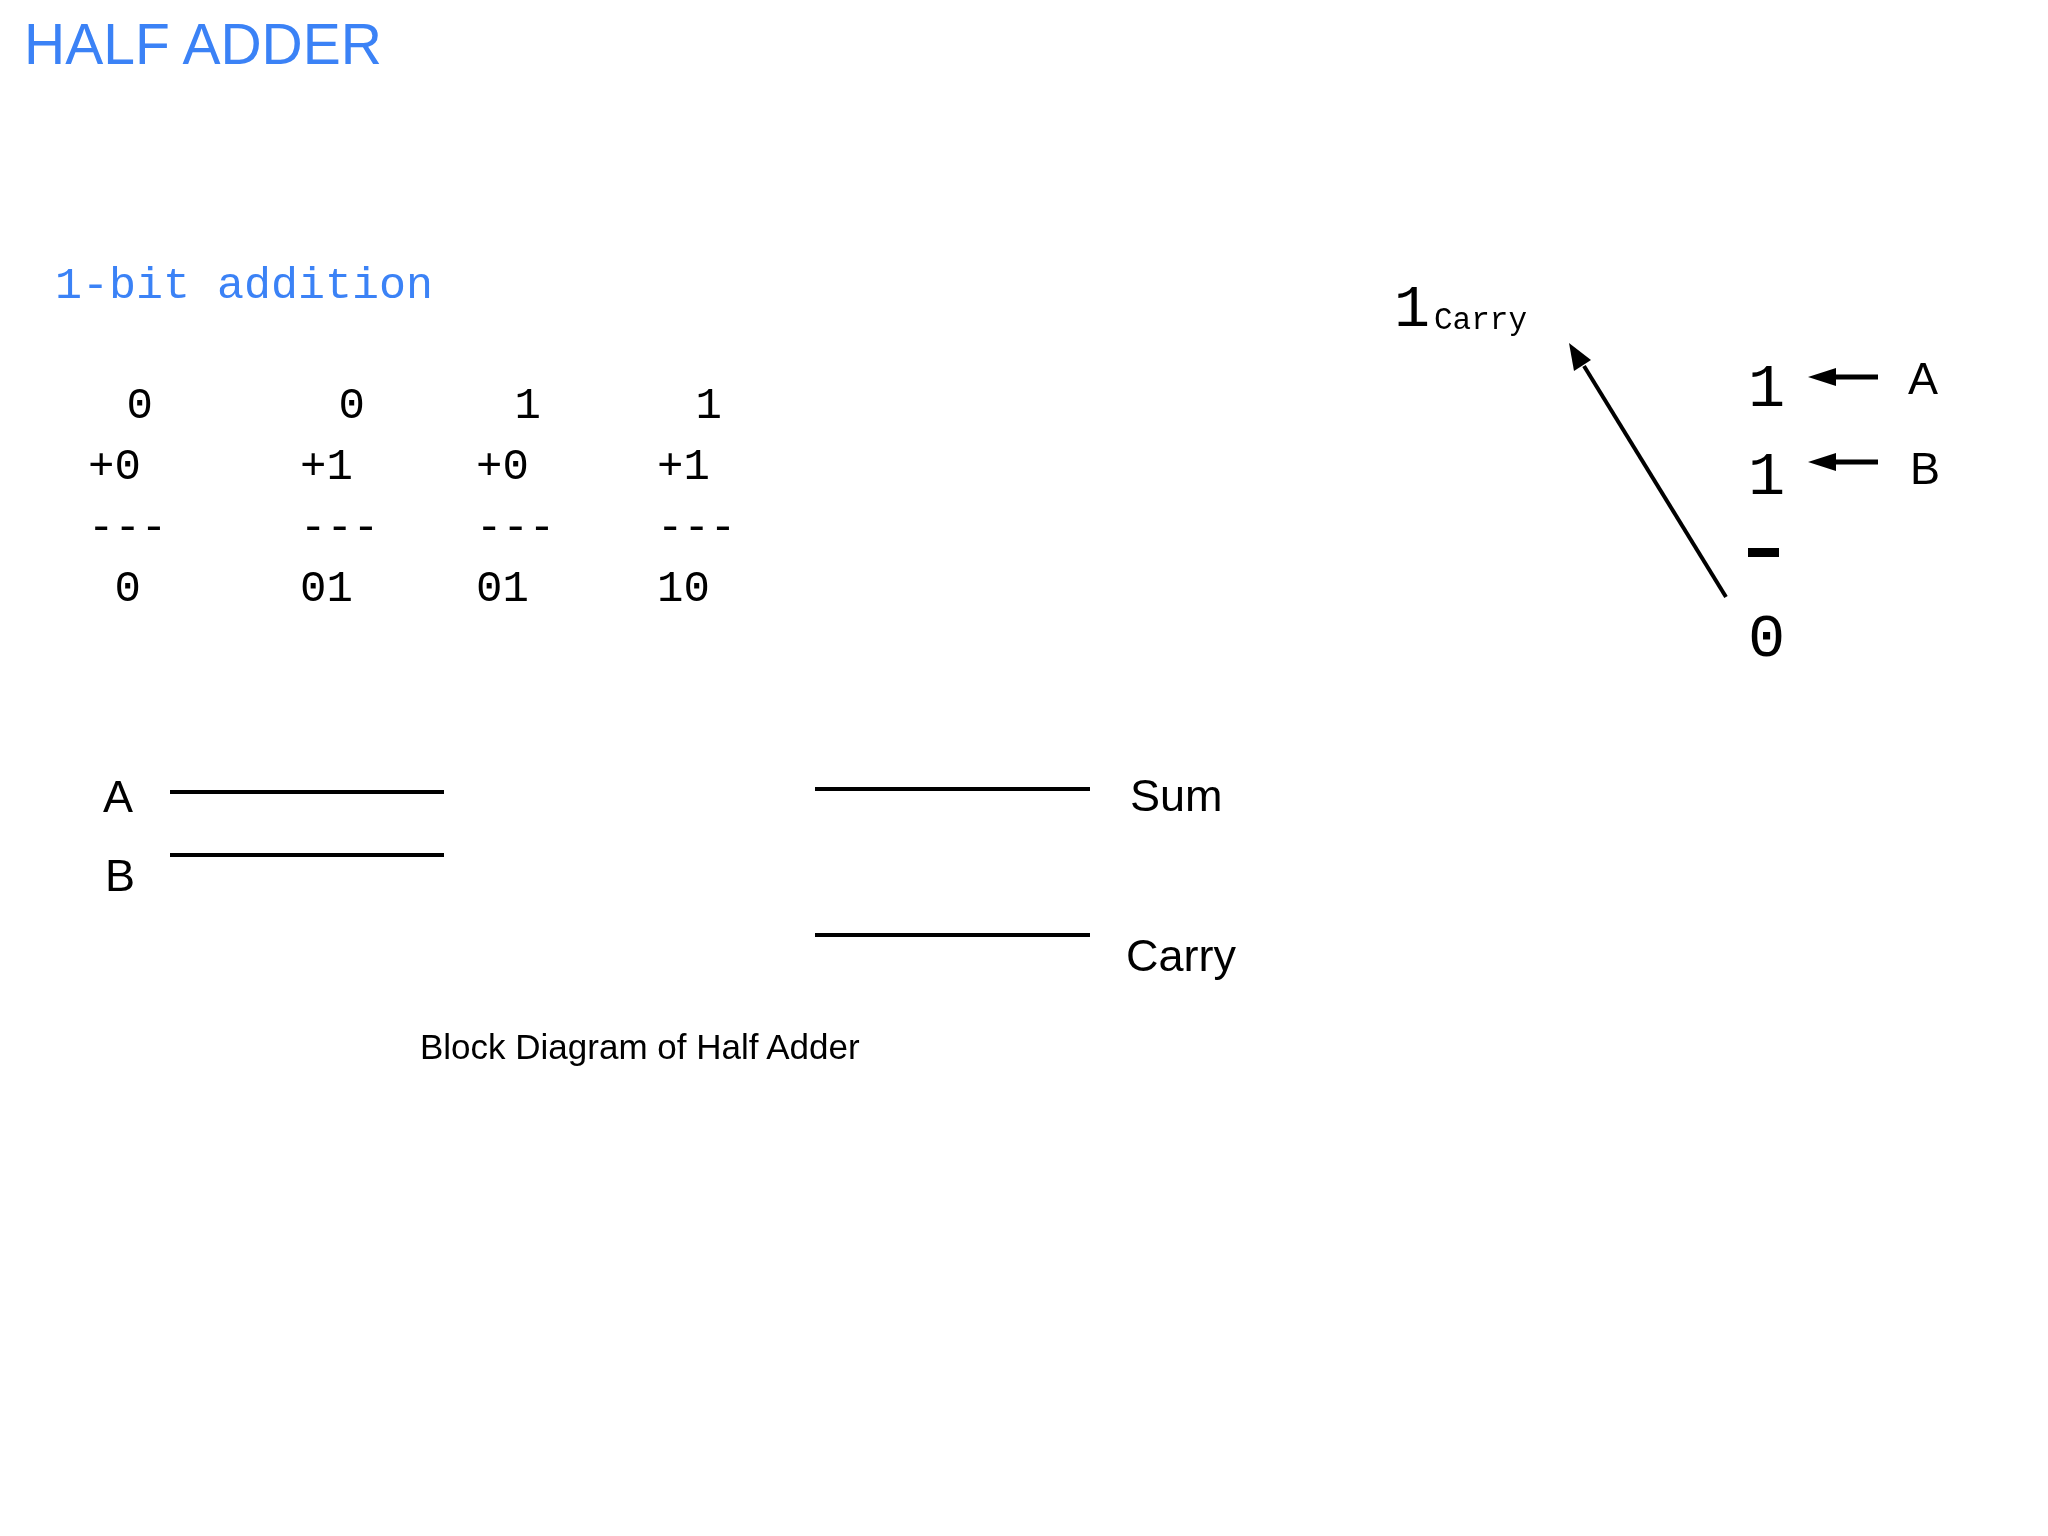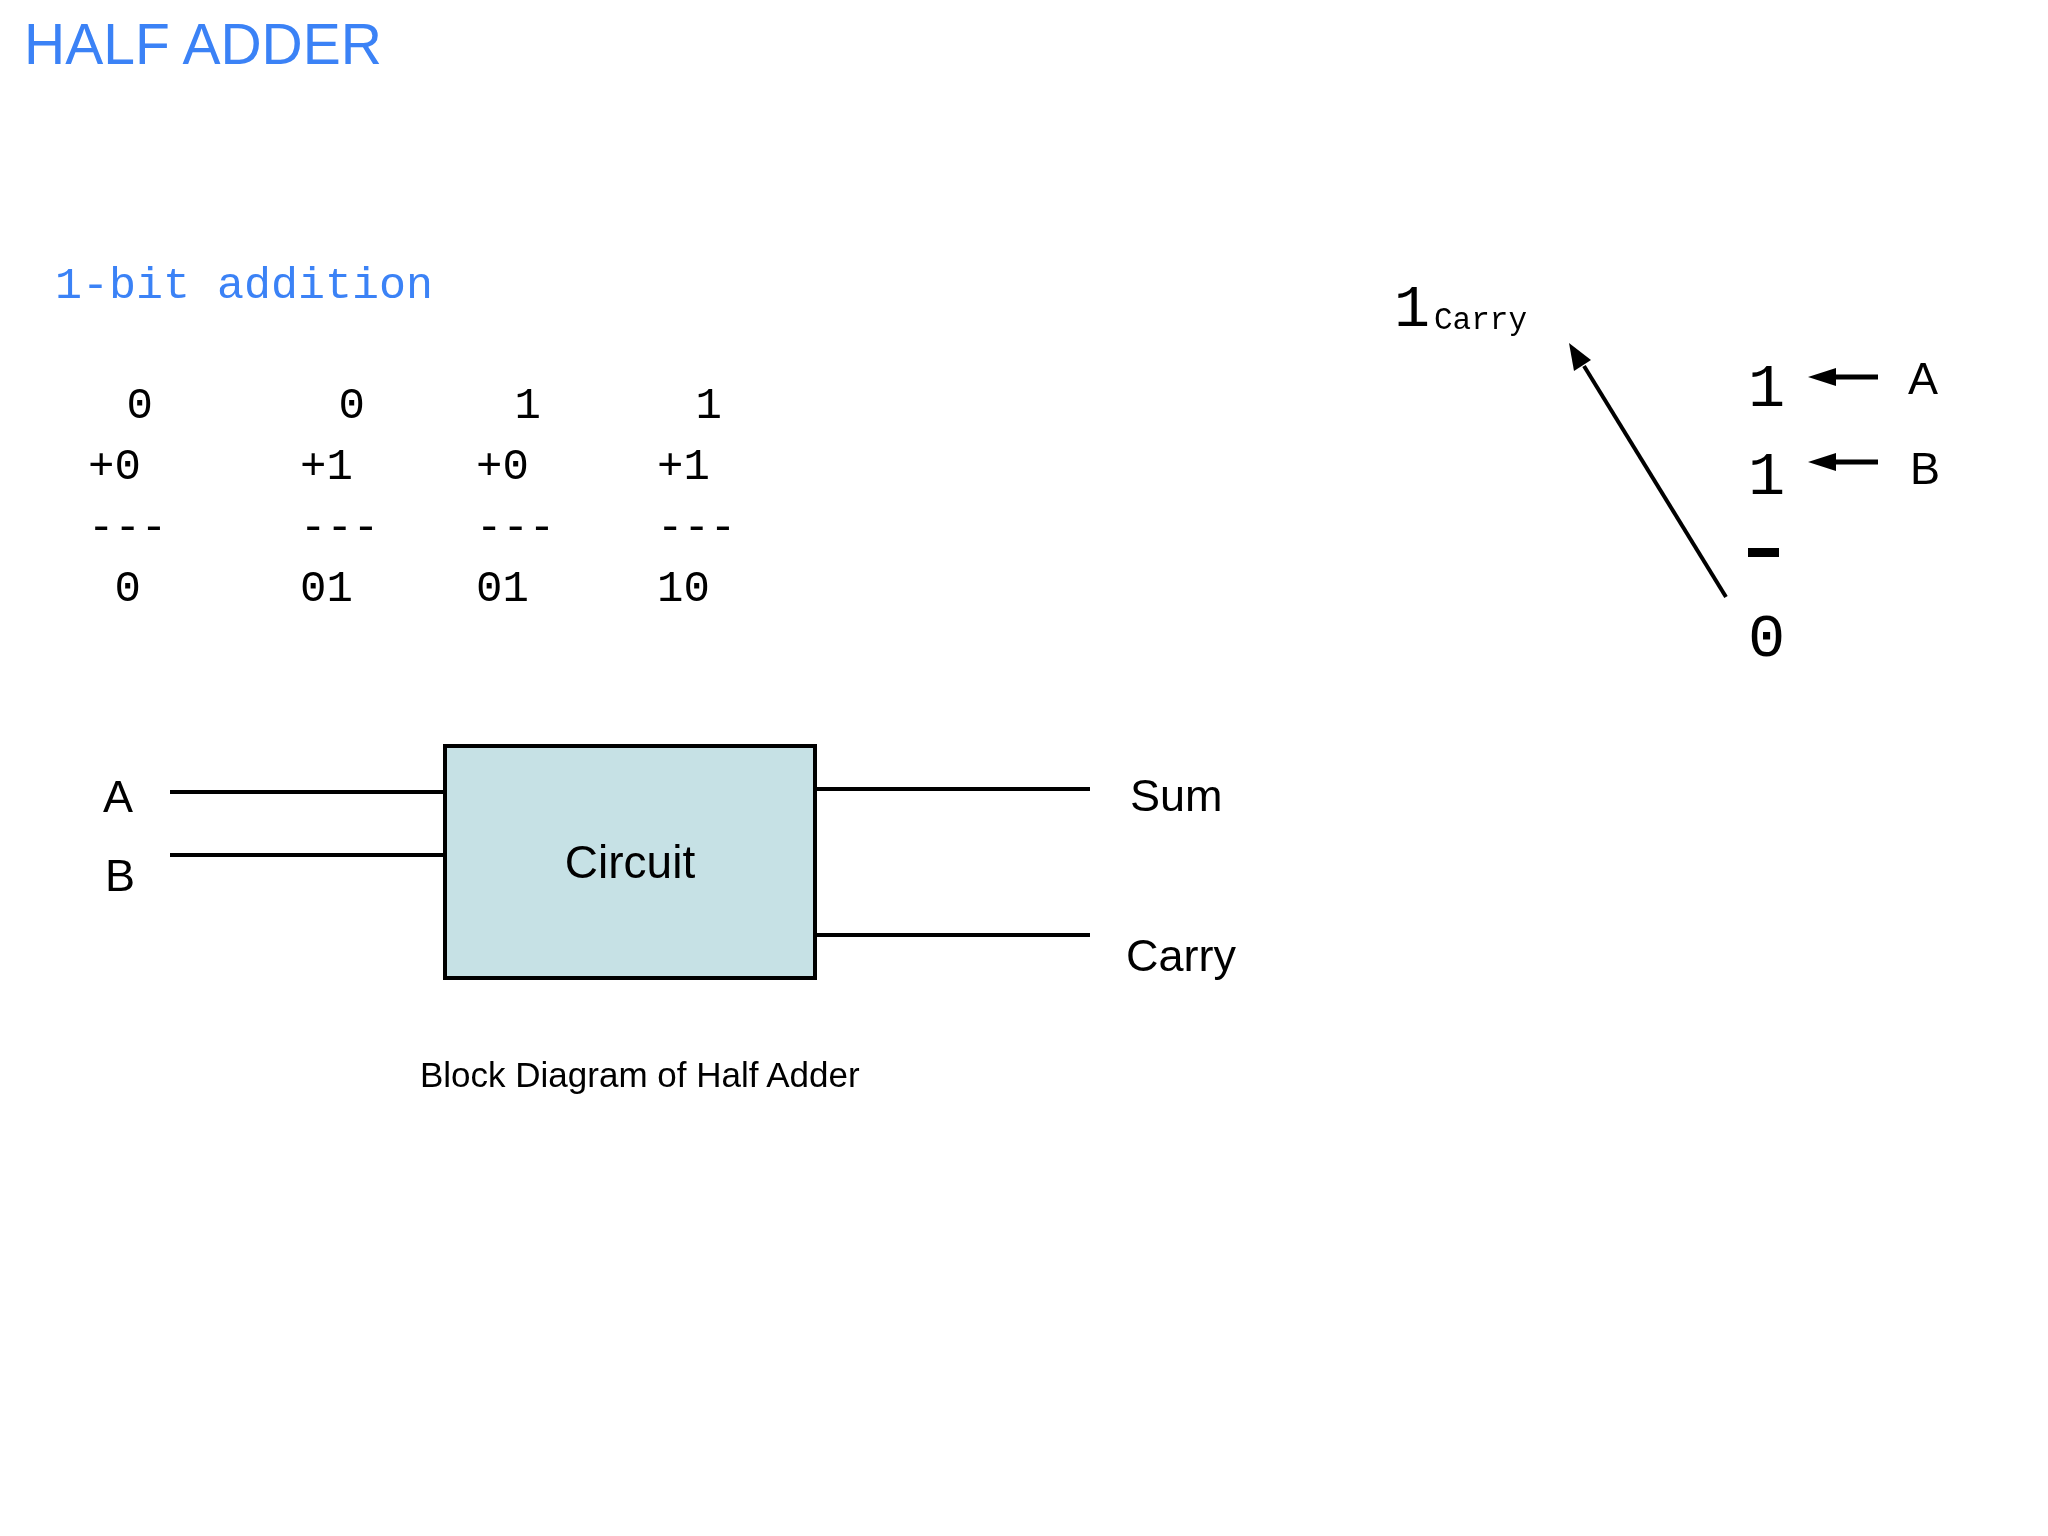--- a/index.html
+++ b/index.html
@@ -45,21 +45,21 @@
   .wire-carry{left:815px;top:933px;width:275px;}
   .circuit-box{
     left:443px;top:744px;width:374px;height:236px;
     box-sizing:border-box;
     background:#c6e1e5;border:4px solid #000;
     display:flex;align-items:center;justify-content:center;
     font-size:46px;
   }
   .bd-sum{left:1130px;top:773px;text-align:center;}
   .bd-carry{left:1126px;top:933px;}
-  .bd-caption{left:420px;top:1026px;font-size:35px;line-height:1.2;margin-top:28px;}
+  .bd-caption{left:420px;top:1026px;font-size:35px;line-height:1.2;}
 
   .arrows-overlay{left:0;top:0;width:2048px;height:1536px;pointer-events:none;}
 </style>
 </head>
 <body>
 
 <div class="slide">
 
   <div class="abs title blue">HALF ADDER</div>
   <div class="abs section-heading blue">1-bit addition</div>
@@ -113,22 +113,19 @@
     <g>
       <line x1="1878" y1="462" x2="1828" y2="462" stroke="#000" stroke-width="5"></line>
       <polygon points="1808,462 1836,453 1836,471" fill="#000"></polygon>
     </g>
   </svg>
 
   <div class="abs bd-label bd-a">A</div>
   <div class="abs bd-label bd-b">B</div>
   <div class="wire wire-a"></div>
   <div class="wire wire-b"></div>
-  <div class="abs circuit-box">
-    <span>Circuit</span>
-  </div>
   <div class="wire wire-sum"></div>
   <div class="wire wire-carry"></div>
   <div class="abs bd-label bd-sum">Sum</div>
   <div class="abs bd-label bd-carry">Carry</div>
   <div class="abs bd-caption">Block Diagram of Half Adder</div>
 
 </div>
 
 </body></html>

